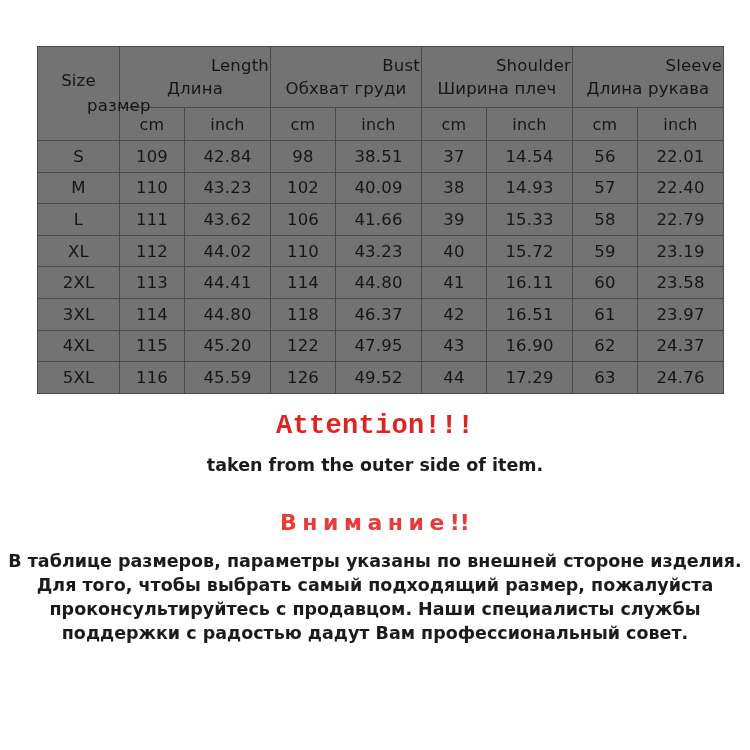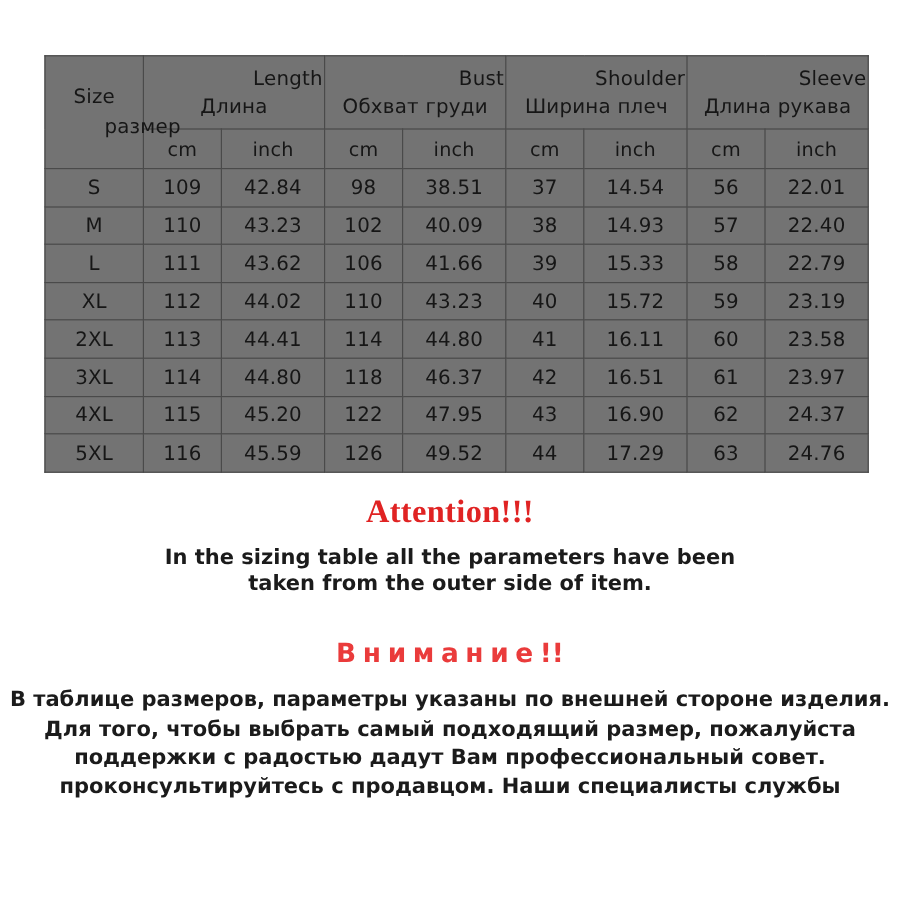--- a/index.html
+++ b/index.html
@@ -74,21 +74,21 @@
     position: absolute;
     left: 0;
     top: 412px;
     width: 750px;
     text-align: center;
   }
   .attn-en {
     color: #e02323;
     font-size: 27px;
     font-weight: bold;
-    font-family: Liberation Serif, serif;
+    font-family: Liberation Mono, monospace;
     line-height: 1.1;
     margin: 0 0 12px 0;
     letter-spacing: 0.3px;
   }
   .para-en {
     font-size: 17.5px;
     font-weight: bold;
     line-height: 1.30;
     color: #1b1b1b;
     margin: 0;
@@ -257,26 +257,25 @@
           <td>24.76</td>
         </tr>
       </tbody>
   </table>
 </div>
 
 <div id="notice">
   <div class="attn-en">Attention!!!</div>
 
   <div class="para-en">
-    <span class="ln">In the sizing table all the parameters have been</span>
     <span class="ln">taken from the outer side of item.</span>
   </div>
   <div class="gap-en"></div>
 
   <div class="attn-ru"><span>Внимание</span><span class="bangs">!!</span></div>
 
   <div class="para-ru">
     <span class="ln">В таблице размеров, параметры указаны по внешней стороне изделия.</span>
     <span class="ln">Для того, чтобы выбрать самый подходящий размер, пожалуйста</span>
+    <span class="ln">проконсультируйтесь с продавцом. Наши специалисты службы</span>
     <span class="ln">поддержки с радостью дадут Вам профессиональный совет.</span>
-    <span class="ln">проконсультируйтесь с продавцом. Наши специалисты службы</span>
   </div>
 </div>
 
 </body></html>

